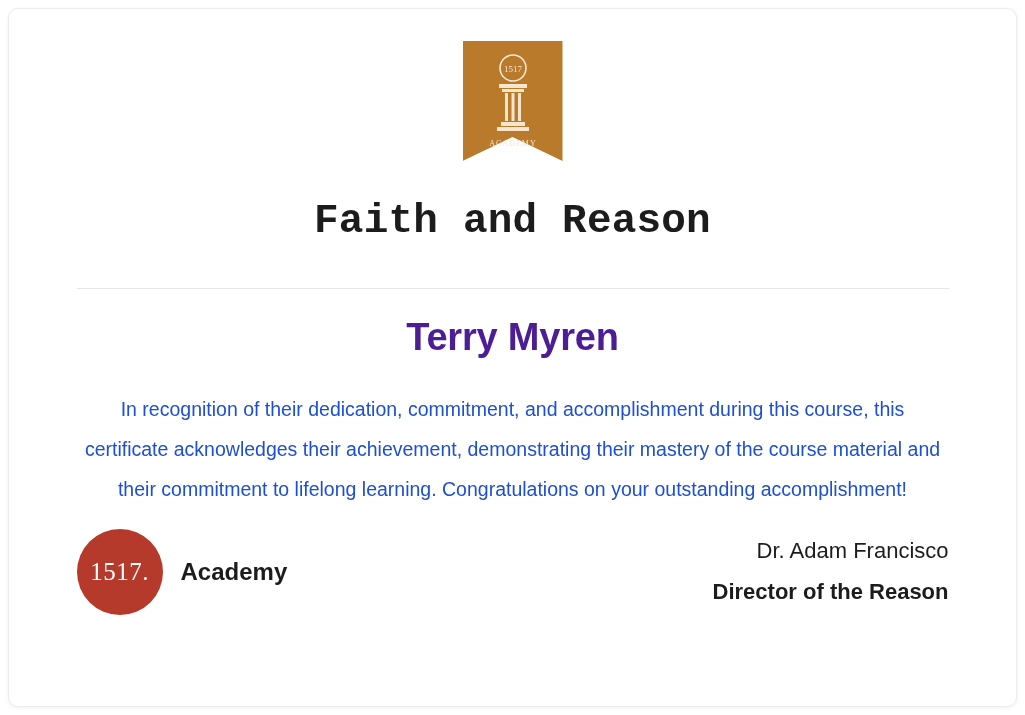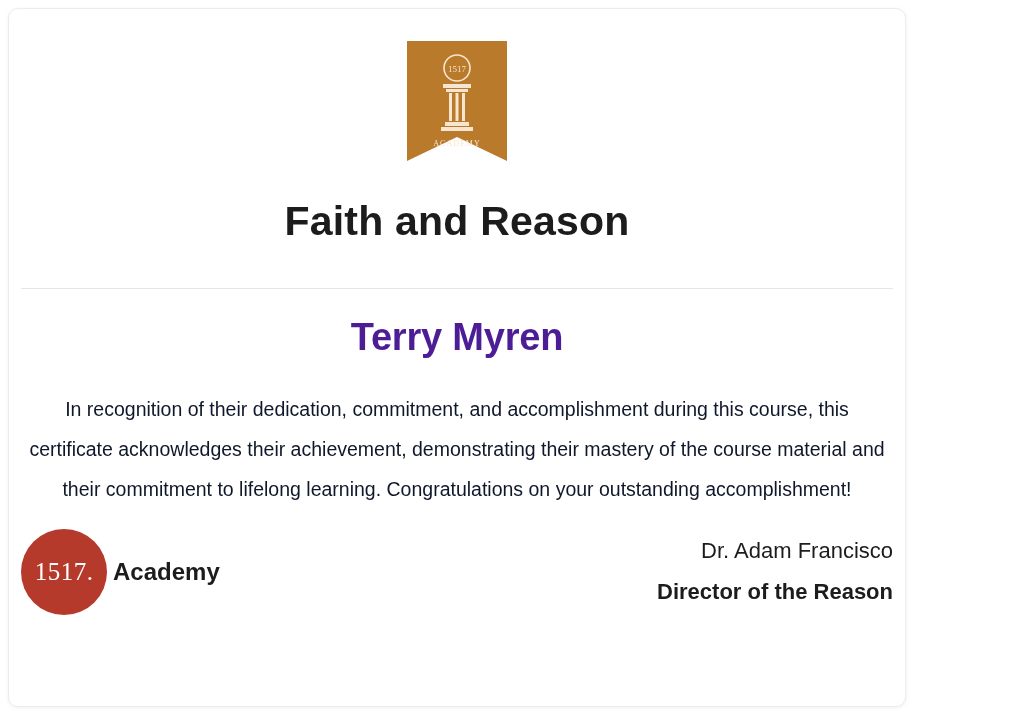--- a/index.html
+++ b/index.html
@@ -9,21 +9,21 @@
   }
   body {
     width: 1025px;
     height: 715px;
     font-family: "Liberation Sans", sans-serif;
     -webkit-font-smoothing: antialiased;
   }
   .certificate {
     position: relative;
     box-sizing: border-box;
-    width: 898px;
+    width: 1009px;
     height: 699px;
     margin: 8px;
     background: #ffffff;
     border: 1px solid #ececec;
     border-radius: 10px;
     box-shadow: 0 1px 4px rgba(0,0,0,0.06);
     display: flex;
     flex-direction: column;
     align-items: center;
     overflow: hidden;
@@ -42,21 +42,21 @@
     background: #b97a2b;
     clip-path: polygon(0 0, 100% 0, 100% 100%, 50% 80%, 0 100%);
   }
   .crest svg {
     position: absolute;
     inset: 0;
   }
 
   
   .course-title {
-    font-family: Liberation Sans, sans-serif;
+    font-family: Liberation Mono, monospace;
     font-weight: bold;
     font-size: 41px;
     color: #1c1c1c;
     letter-spacing: 0.2px;
     margin-top: 38px;
     text-align: center;
     line-height: 1.1;
   }
 
   .divider {
@@ -77,35 +77,35 @@
     letter-spacing: -0.2px;
   }
 
   
   .body-text {
     width: 872px;
     margin-top: 30px;
     text-align: center;
     font-size: 19.5px;
     line-height: 40px;
-    color: #0f172a;
+    color: #1d4ed8;
   }
 
   
   .footer {
     width: 872px;
     margin-top: 20px;
     display: flex;
     align-items: center;
     justify-content: space-between;
   }
   .seal-group {
     display: flex;
     align-items: center;
-    gap: 6px;
+    gap: 18px;
   }
   .seal {
     width: 86px;
     height: 86px;
     border-radius: 50%;
     background: #b63a2b;
     color: #ffffff;
     display: flex;
     align-items: center;
     justify-content: center;

